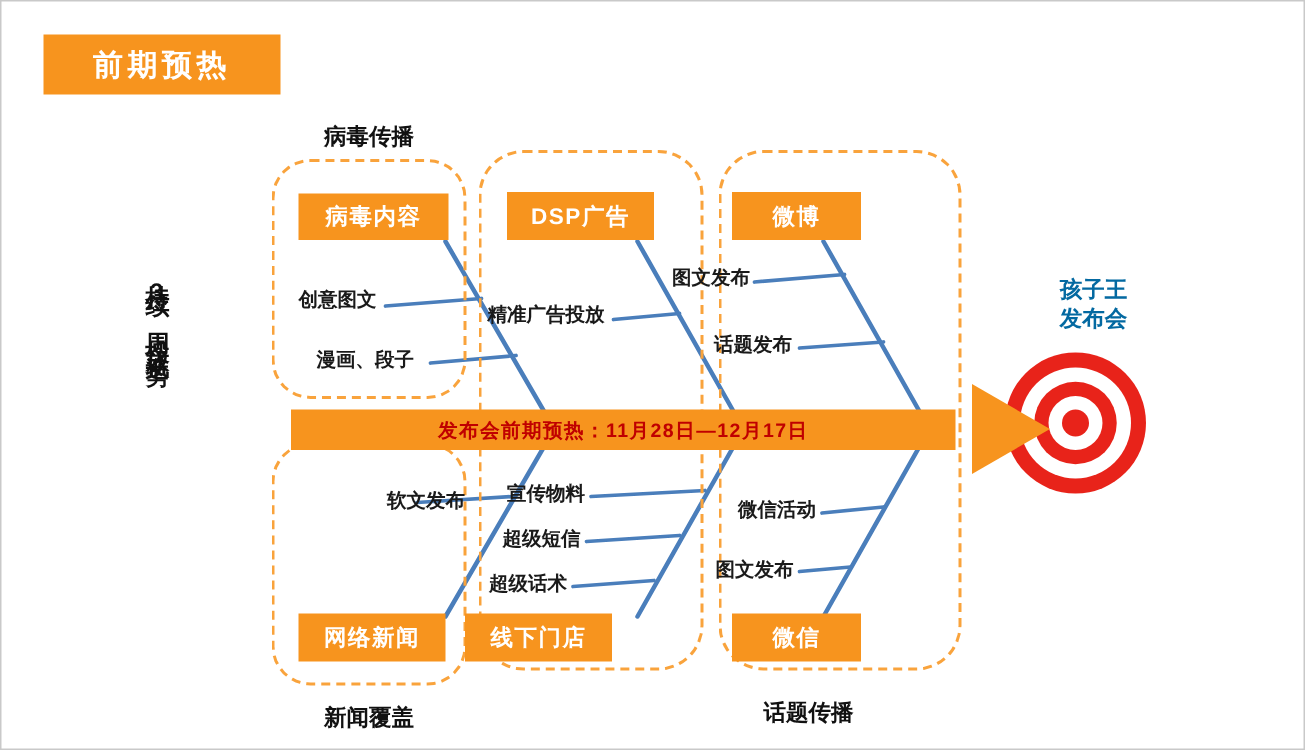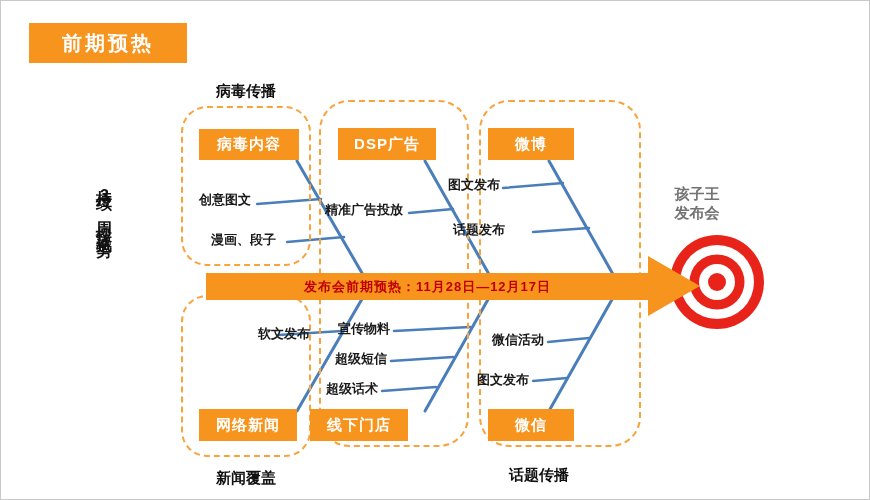--- a/index.html
+++ b/index.html
@@ -23,30 +23,30 @@
   .hdr, .ftr { position:absolute; font-size:15px; font-weight:bold; color:#111; text-align:center; white-space:nowrap; }
   .chip { position:absolute; background:var(--orange); color:#fff; font-weight:bold; font-size:15px;
           letter-spacing:1px; display:flex; align-items:center; justify-content:center; white-space:nowrap; }
   .chip-viral   { left:198px; top:128px; width:100px; height:31px; }
   .chip-dsp     { left:337px; top:127px; width:98px;  height:32px; }
   .chip-weibo   { left:487px; top:127px; width:86px;  height:32px; }
   .chip-news    { left:198px; top:408px; width:98px;  height:32px; }
   .chip-offline { left:309px; top:408px; width:98px;  height:32px; }
   .chip-wechat  { left:487px; top:408px; width:86px;  height:32px; }
   .branch { position:absolute; font-size:13px; font-weight:600; color:#1a1a1a; white-space:nowrap; }
-  .arrow-body { position:absolute; left:205px; top:272px; width:443px; height:27px; background:var(--orange);
+  .arrow-body { position:absolute; left:193px; top:272px; width:443px; height:27px; background:var(--orange);
                 display:flex; align-items:center; justify-content:center;text-align:right; }
   .arrow-text { color:var(--arrow_text); font-size:13px; font-weight:bold; letter-spacing:1px; white-space:nowrap; }
   .arrow-head { position:absolute; left:647px; top:255px; width:0; height:0;
                 border-top:30px solid transparent; border-bottom:30px solid transparent;
                 border-left:52px solid var(--orange); }
   .target { position:absolute; left:661px; top:226px; }
   .t-red { fill:var(--red); } .t-white { fill:#fff; }
-  .target-label { position:absolute; left:654px; top:183px; width:84px; text-align:center;
-                  font-size:15px; font-weight:bold; color:#737373; line-height:19px; }
+  .target-label { position:absolute; left:686px; top:183px; width:84px; text-align:center;
+                  font-size:15px; font-weight:bold; color:#0369a1; line-height:19px; }
 </style>
 </head>
 <body>
 
 <div class="slide">
 
   <svg class="bones" width="870" height="500" viewBox="0 0 870 500">
     <line class="bone" x1="296" y1="160" x2="372" y2="291"></line>
     <line class="bone" x1="424" y1="160" x2="498" y2="291"></line>
     <line class="bone" x1="548" y1="160" x2="622" y2="291"></line>
@@ -85,21 +85,21 @@
   <div class="chip chip-weibo">微博</div>
   <div class="chip chip-dsp">DSP广告</div>
   <div class="chip chip-news">网络新闻</div>
   <div class="chip chip-offline">线下门店</div>
   <div class="chip chip-wechat">微信</div>
 
   <div class="branch" style="left:198px; top:190px;">创意图文</div>
   <div class="branch" style="left:210px; top:230px;">漫画、段子</div>
   <div class="branch" style="left:324px; top:200px;">精准广告投放</div>
   <div class="branch" style="left:447px; top:175px;">图文发布</div>
-  <div class="branch" style="left:452px; top:220px;font-family:Liberation Mono, monospace;">话题发布</div>
+  <div class="branch" style="left:475px; top:220px;font-family:Liberation Mono, monospace;">话题发布</div>
   <div class="branch" style="left:221px; top:324px;margin-left:36px;">软文发布</div>
   <div class="branch" style="left:337px; top:319px;">宣传物料</div>
   <div class="branch" style="left:334px; top:349px;">超级短信</div>
   <div class="branch" style="left:325px; top:379px;">超级话术</div>
   <div class="branch" style="left:491px; top:330px;">微信活动</div>
   <div class="branch" style="left:476px; top:370px;text-align:right;">图文发布</div>
 
   <svg class="target" width="110" height="110" viewBox="0 0 110 110">
     <circle class="t-red" cx="55" cy="55" r="47"></circle>
     <circle class="t-white" cx="55" cy="55" r="37"></circle>

